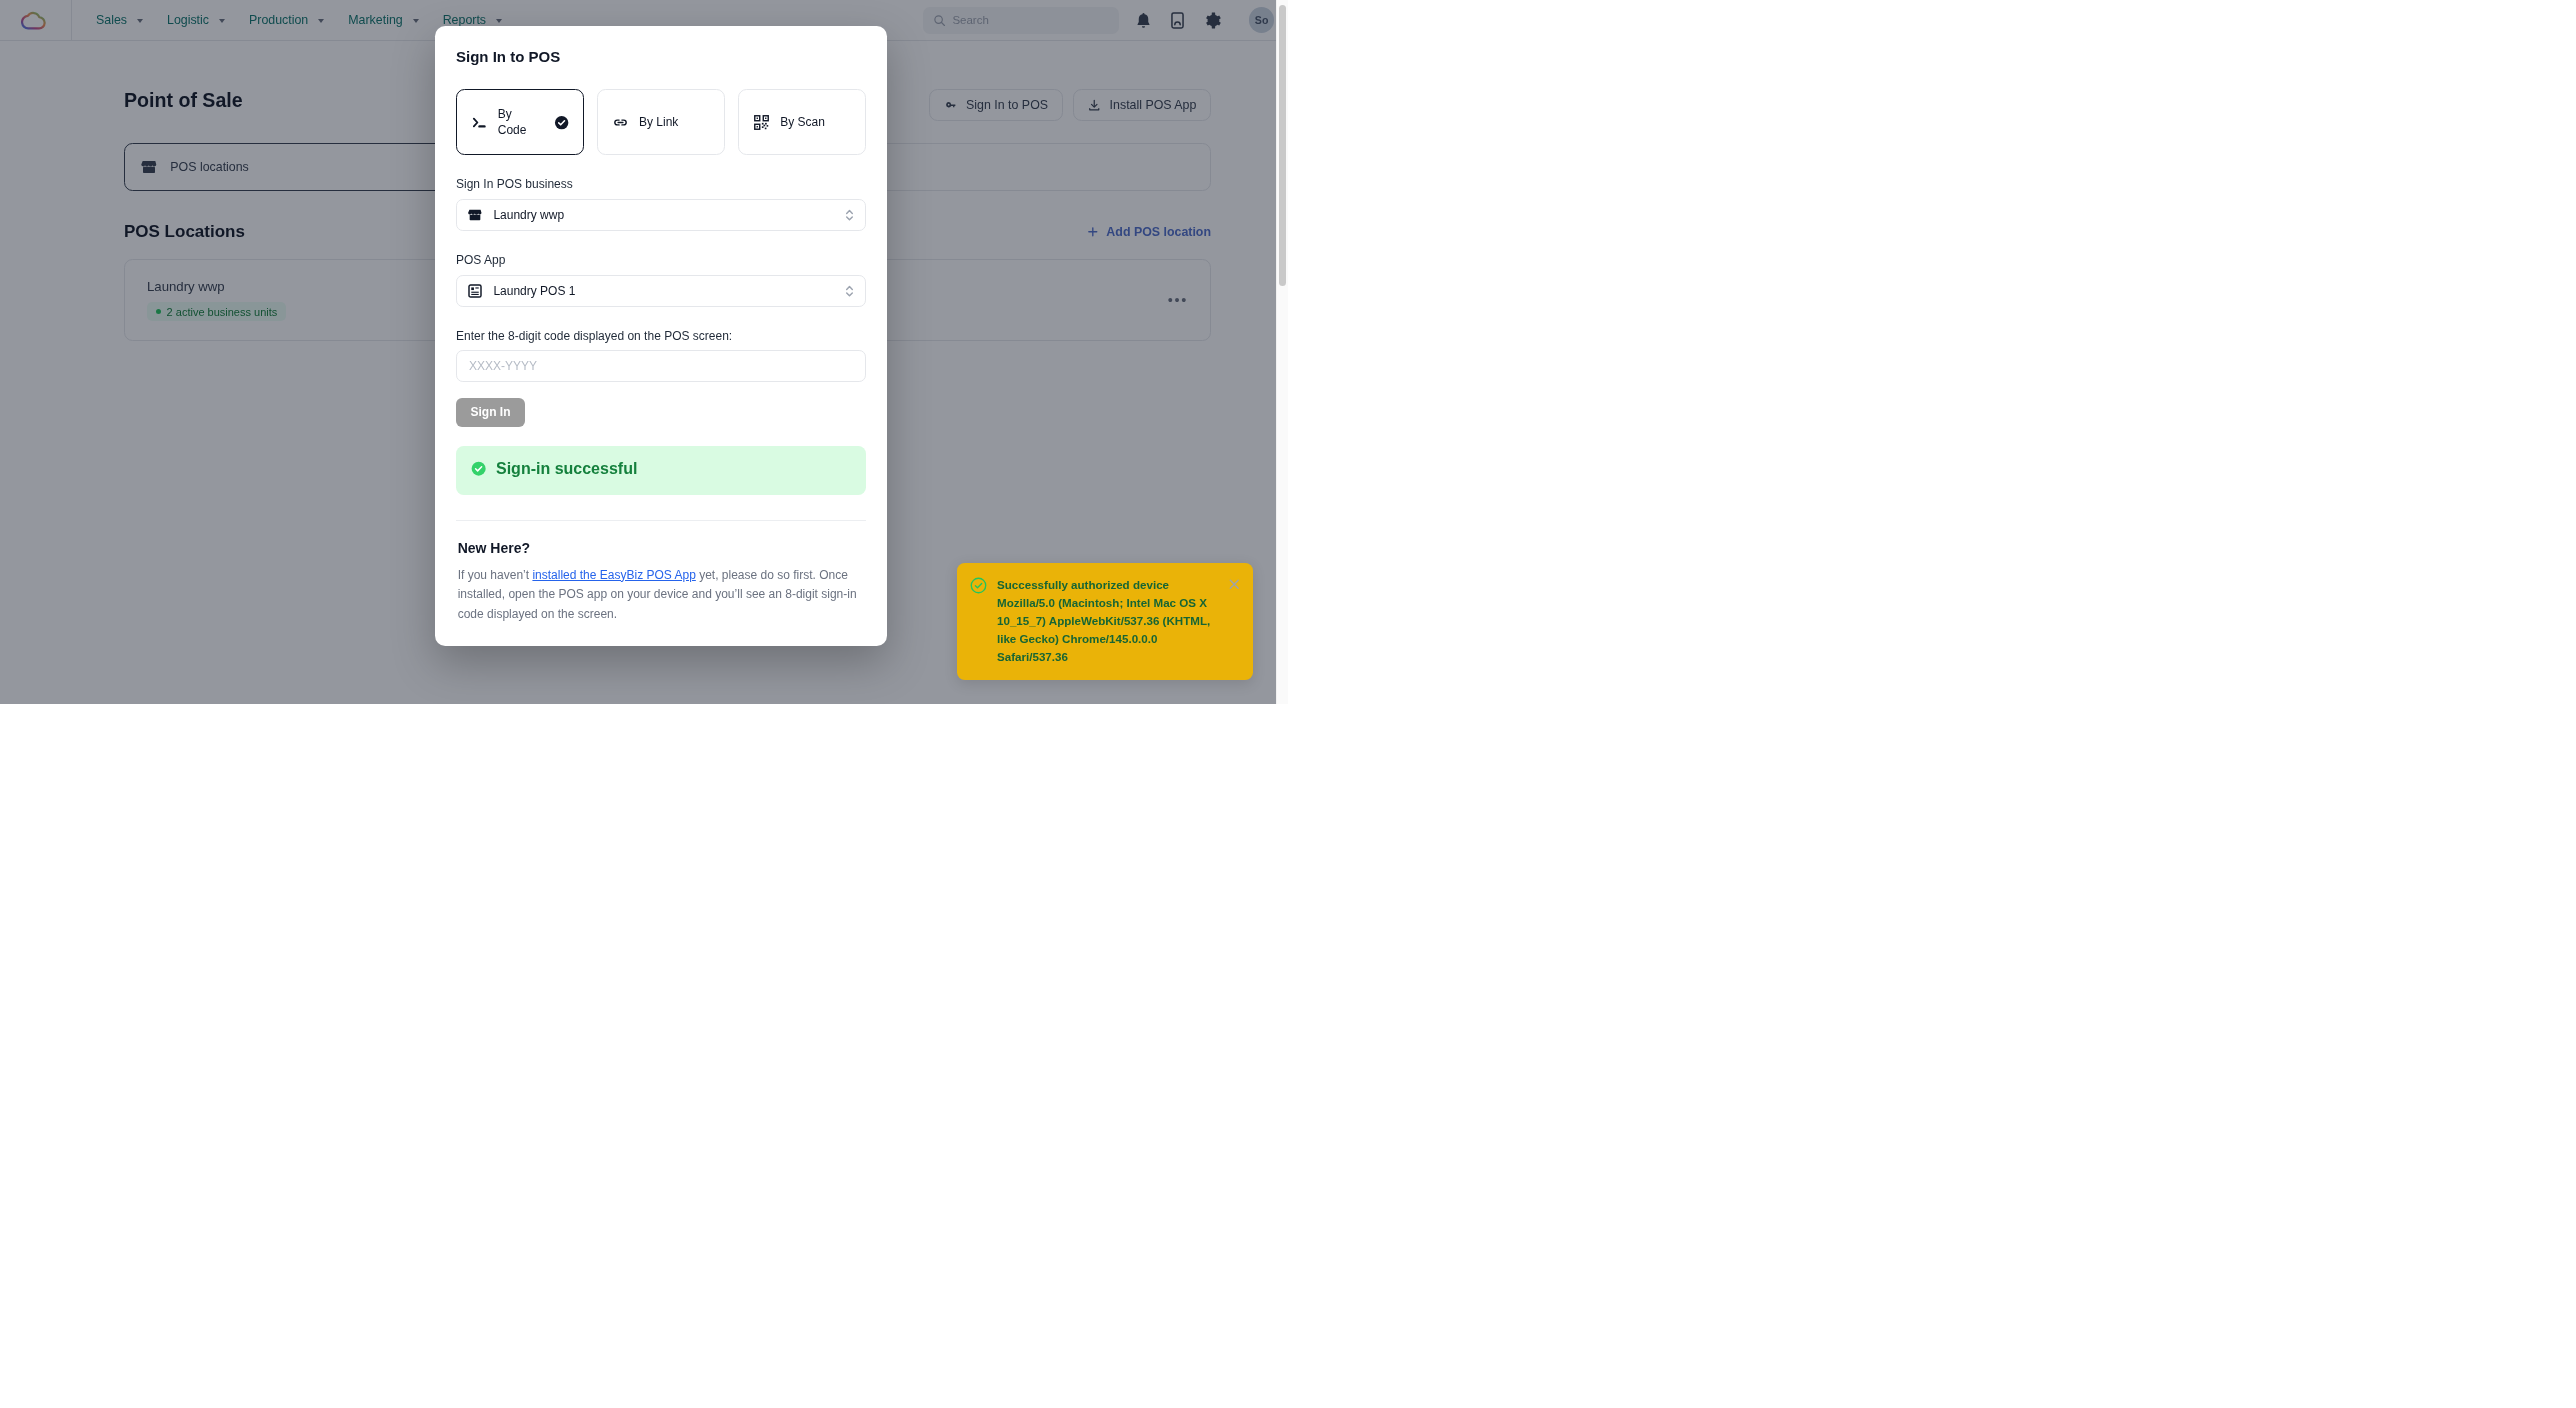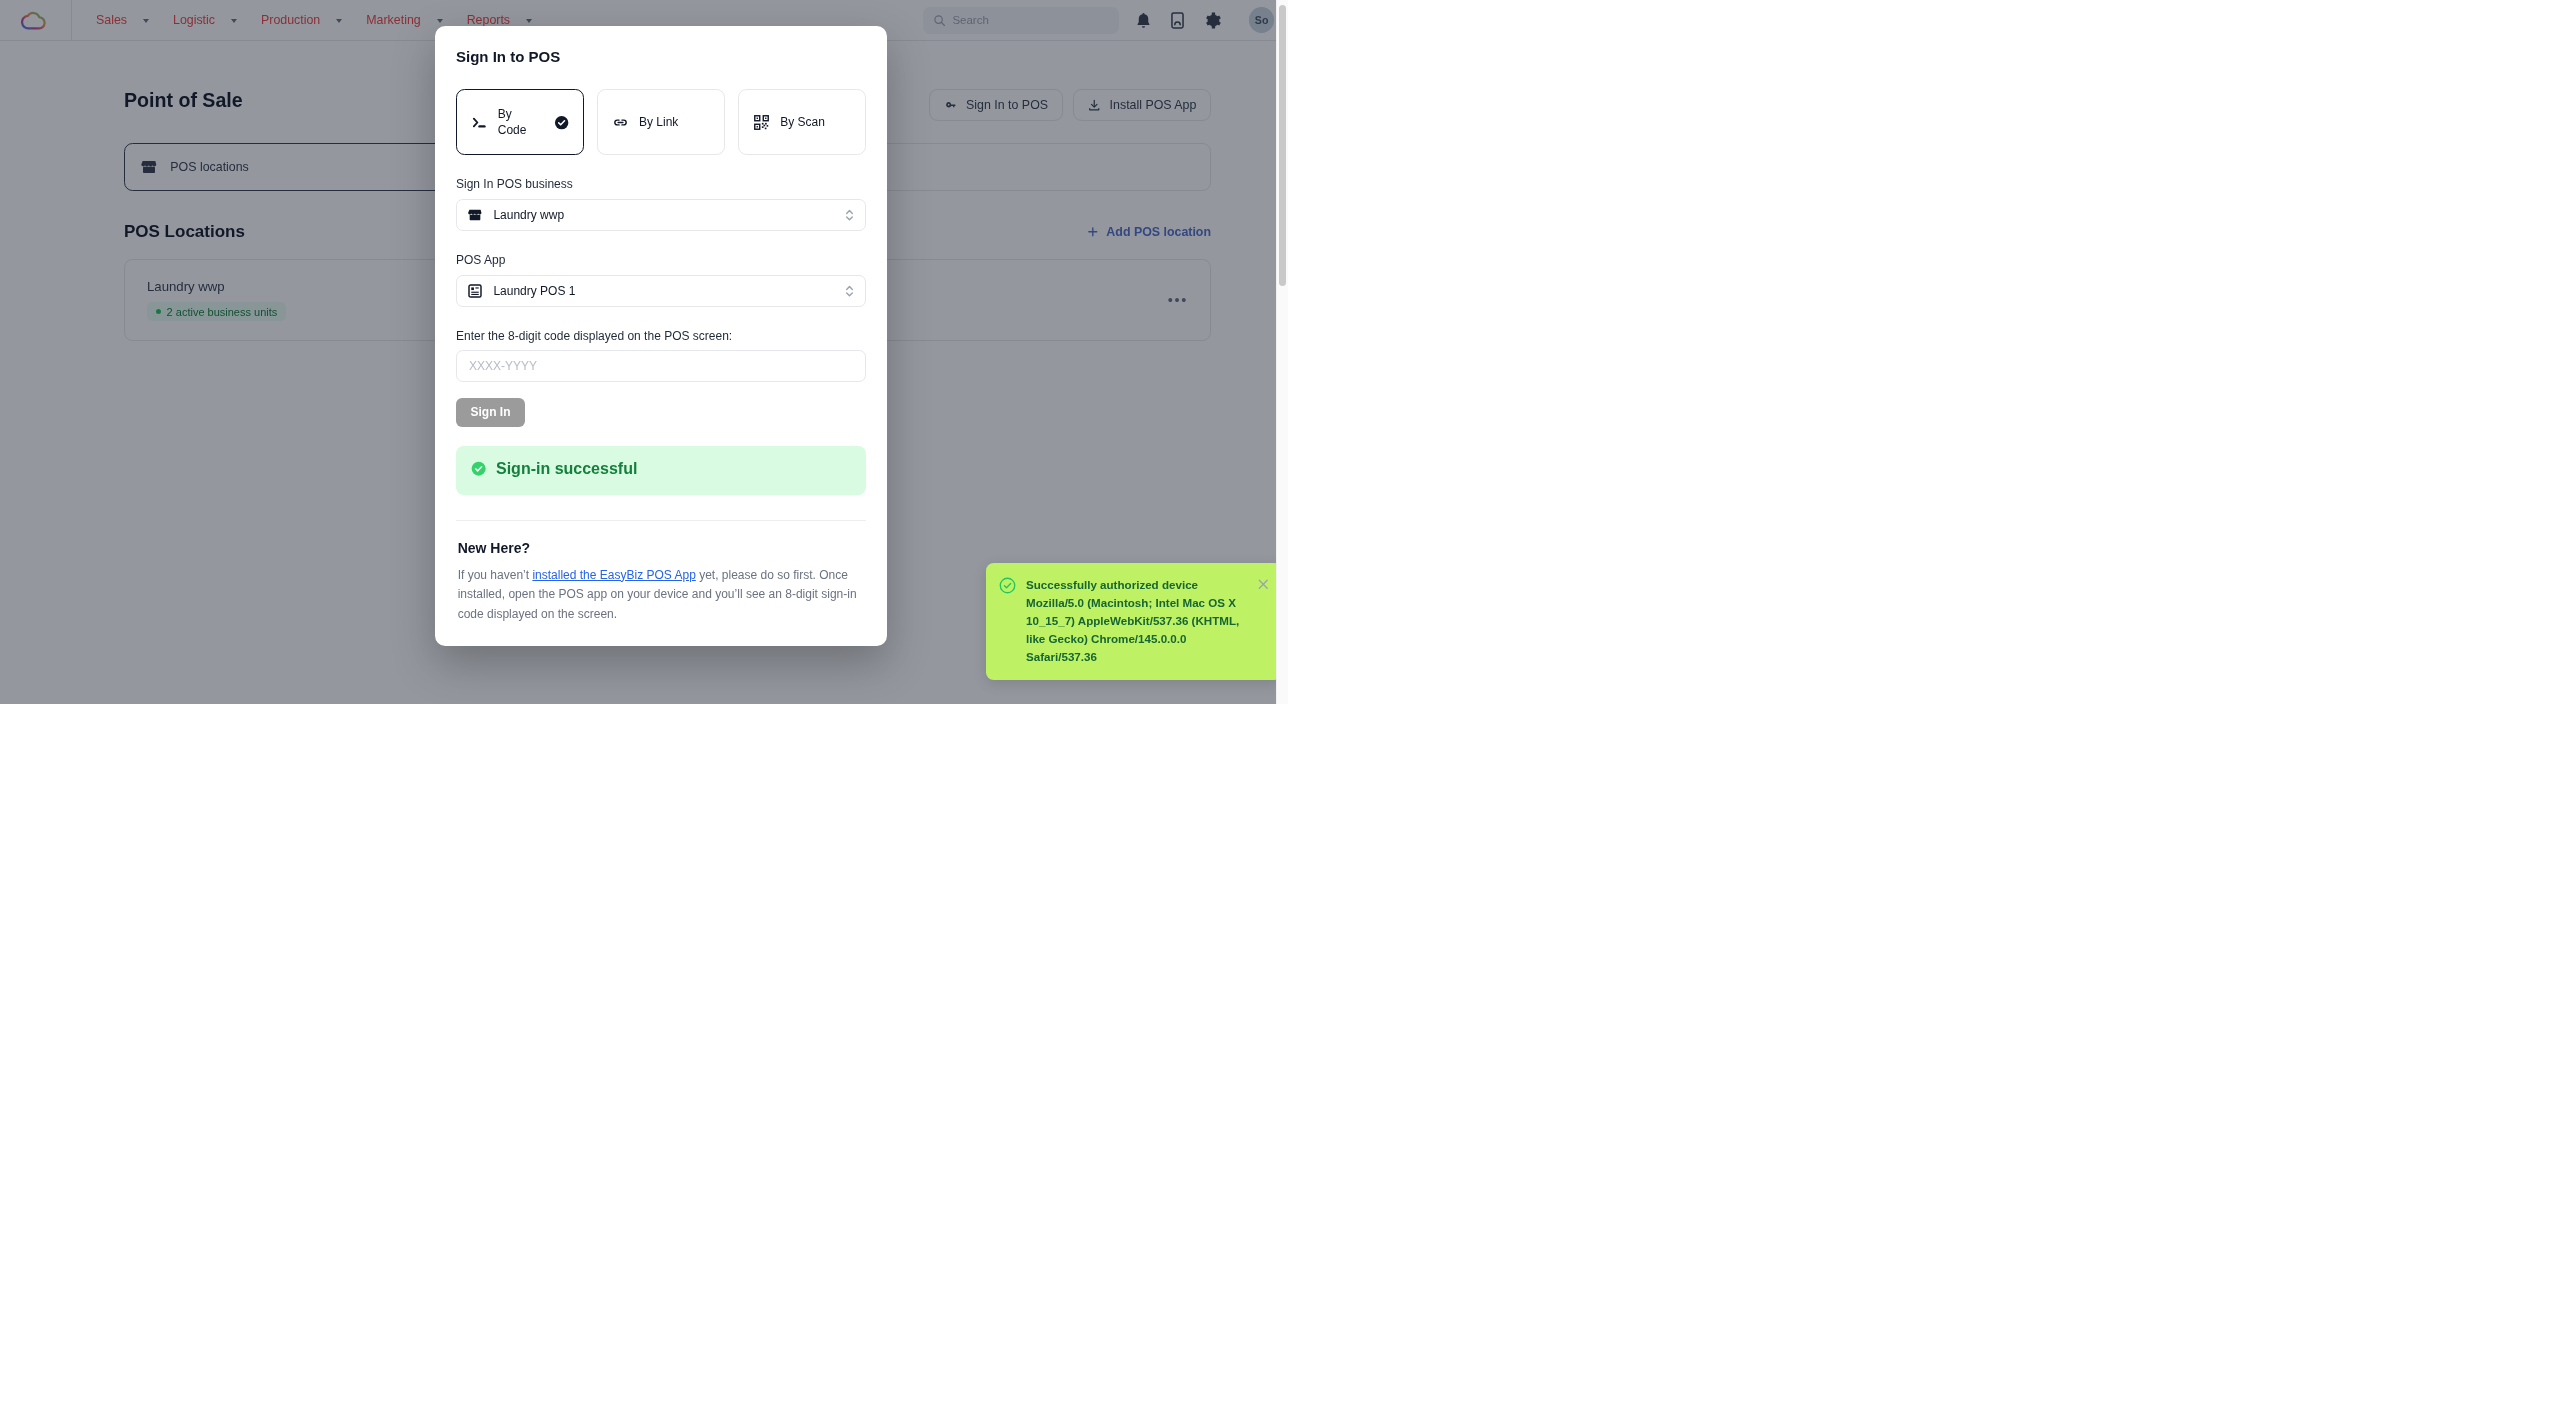--- a/index.html
+++ b/index.html
@@ -31,22 +31,22 @@
     background: #fff;
   }
   .logo-wrap {
     width: 72px; height: 41px;
     display: flex; align-items: center; justify-content: center;
     border-right: 0.9px solid #e5e7eb;
   }
   .logo-cloud { width: 29px; height: 25.6px; display:block; }
   .nav-items { display: flex; align-items: center; gap: 24px; margin-left: 24px; }
   .nav-item {
-    display: flex; align-items: center; gap: 16px;
-    font-size: 12.4px; color: #ef4444; font-weight: 400;
+    display: flex; align-items: center; gap: 10px;
+    font-size: 12.4px; color: #0f766e; font-weight: 400;
     cursor: pointer; white-space: nowrap;
   }
   .chev {
     width: 0; height: 0;
     border-left: 3.8px solid transparent;
     border-right: 3.8px solid transparent;
     border-top: 4.3px solid #6b7280;
     margin-top: 1.7px;
   }
   .nav-right { margin-left: auto; display: flex; align-items: center; gap: 15.3px; }
@@ -181,23 +181,23 @@
   }
   .newhere h3 { font-size: 14px; font-weight: 700; color: #111827; }
   .newhere p {
     margin-top: 9.4px; font-size: 12px; line-height: 1.62; color: #6b7280;
   }
   .newhere a { color: #2563eb; text-decoration: underline; cursor: pointer; }
 
   
   .toast {
     position: absolute; z-index: 200;
-    right: 6px; bottom: 24px;
+    right: 35px; bottom: 24px;
     width: 296px;
-    background: #bef264;
+    background: #eab308;
     border-radius: 7.7px;
     box-shadow: 0 3.4px 13.6px rgba(0,0,0,.12);
     padding: 12.8px 12px 14.5px 12.8px;
     display: flex; gap: 10.2px; align-items: flex-start;
   }
   .toast .tcheck { width: 17px; height: 17px; flex:none; margin-top:0.9px; }
   .toast .ttxt { flex: 1; font-size: 11.6px; line-height: 1.55; color: #166534; font-weight: 600; }
   .toast .tclose { width: 14.5px; height: 14.5px; color: #9ca3af; cursor: pointer; flex:none; margin-top:0.9px; }
 
   

